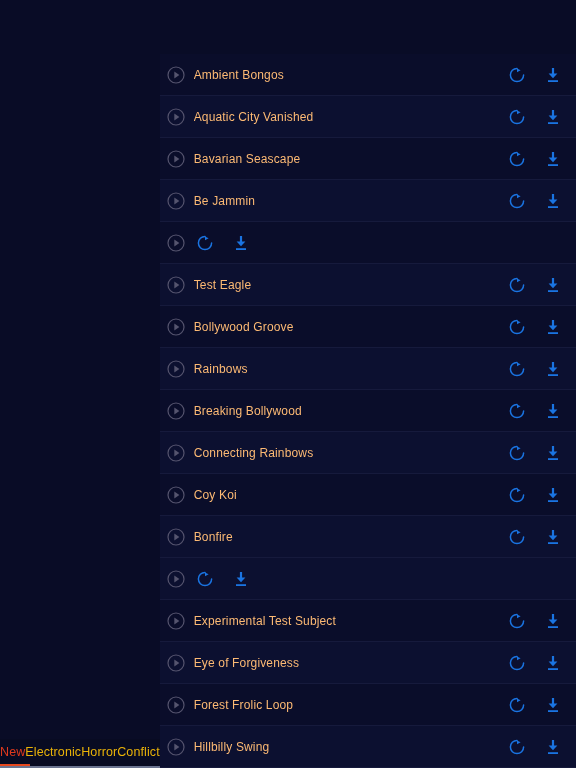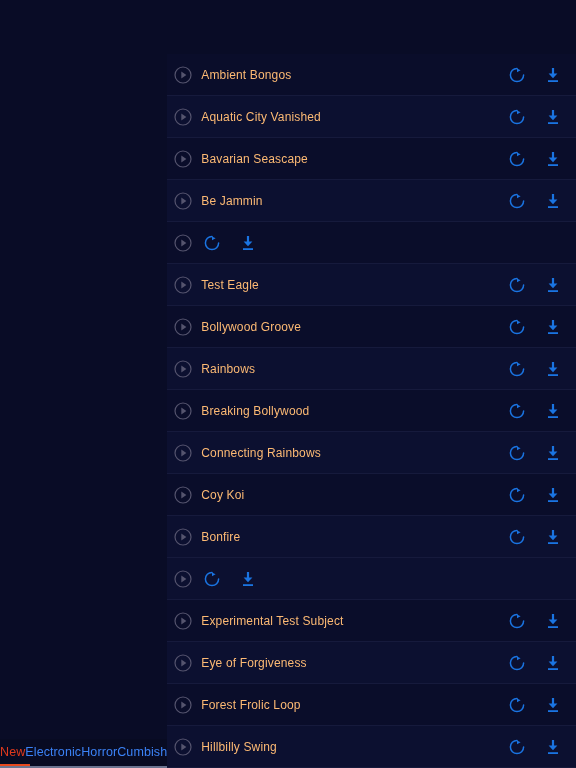--- a/index.html
+++ b/index.html
@@ -42,21 +42,21 @@
     align-items: center;
     justify-content: center;
     position: relative;
     cursor: pointer;
     user-select: none;
   }
 
   .tab-label {
     font-size: 12.5px;
     line-height: 1;
-    color: #3b82f6;
+    color: #eab308;
     letter-spacing: 0.1px;
     padding-bottom: 1px;
   }
 
   .tab.active .tab-label {
     color: #e03a1d;
   }
 
   .tab .tab-underline {
     display: none;
@@ -157,21 +157,21 @@
         <span class="tab-label">New</span>
         <span class="tab-underline"></span>
       </div>
       <div class="tab">
         <span class="tab-label">Electronic</span>
       </div>
       <div class="tab">
         <span class="tab-label">Horror</span>
       </div>
       <div class="tab">
-        <span class="tab-label">Cumbish</span>
+        <span class="tab-label">Conflict</span>
       </div>
     </div>
 
   <div class="list" id="track-list">
       <div class="row">
         <span class="play-icon">
           <svg width="20" height="20" viewBox="0 0 20 20" fill="none">
             <circle cx="10" cy="10" r="8" stroke="#55546e" stroke-width="1.2"></circle>
             <path d="M8.3 6.6 L13.4 10 L8.3 13.4 Z" fill="#55546e"></path>
           </svg>

